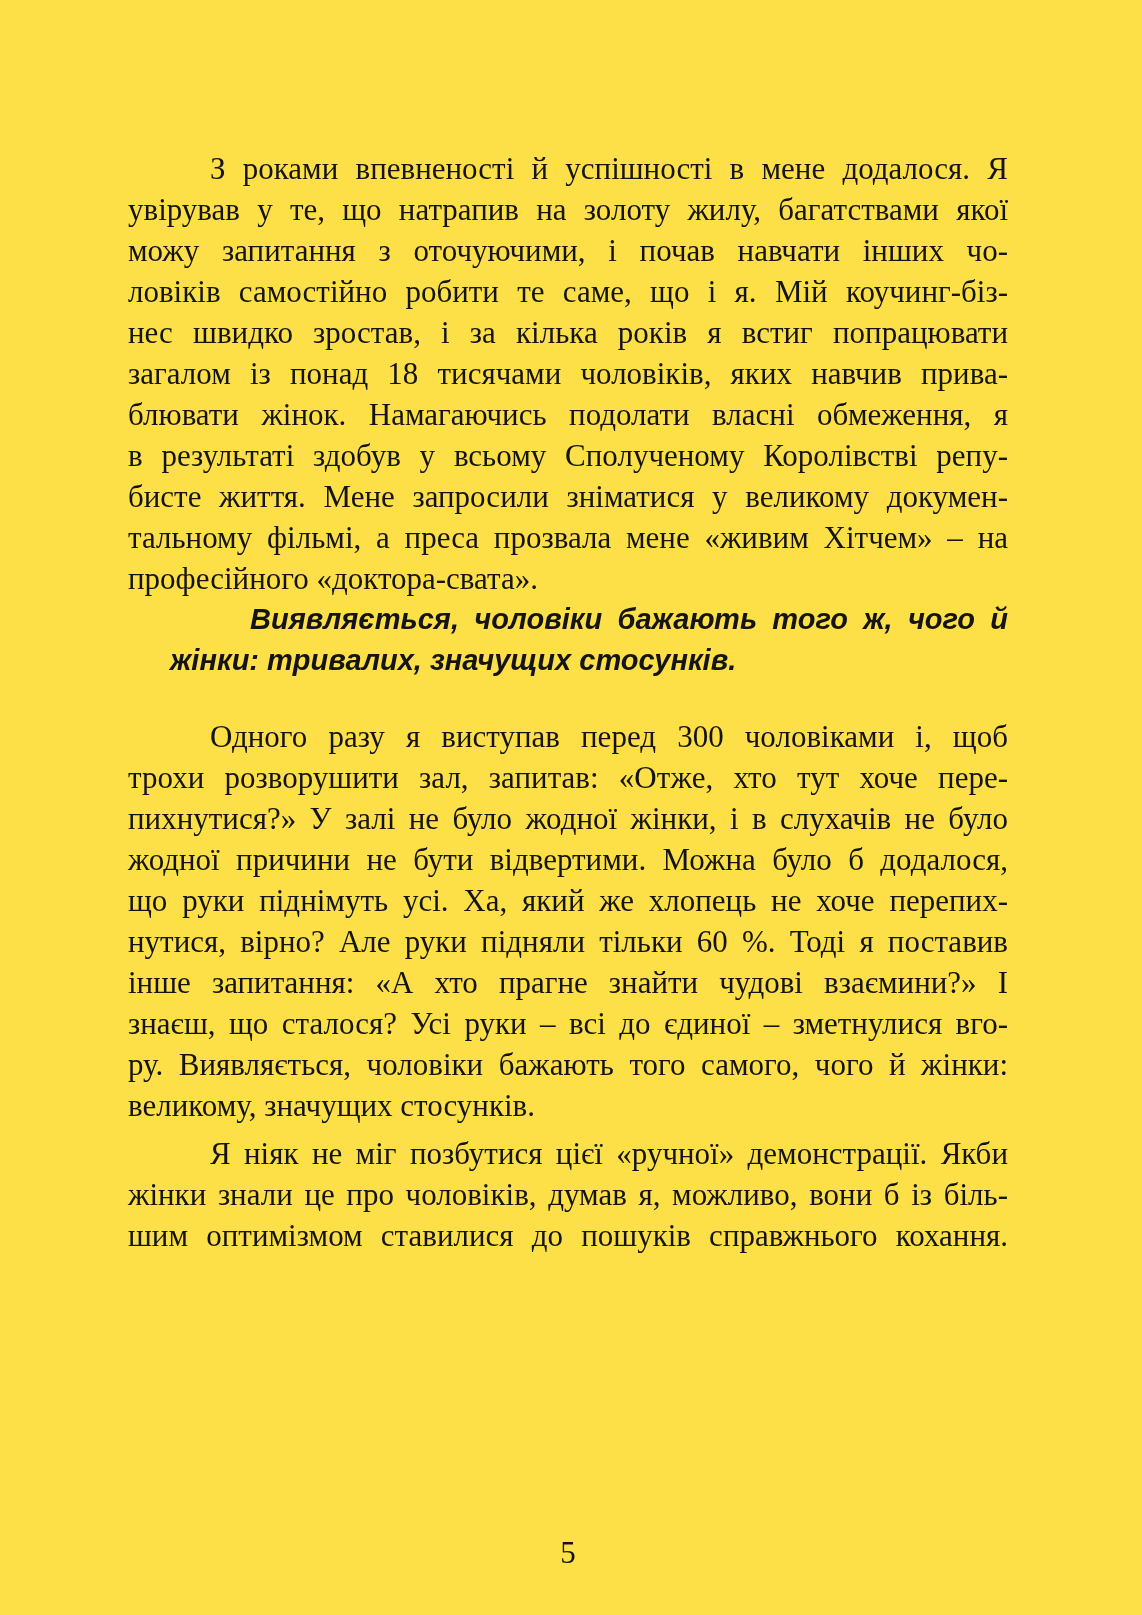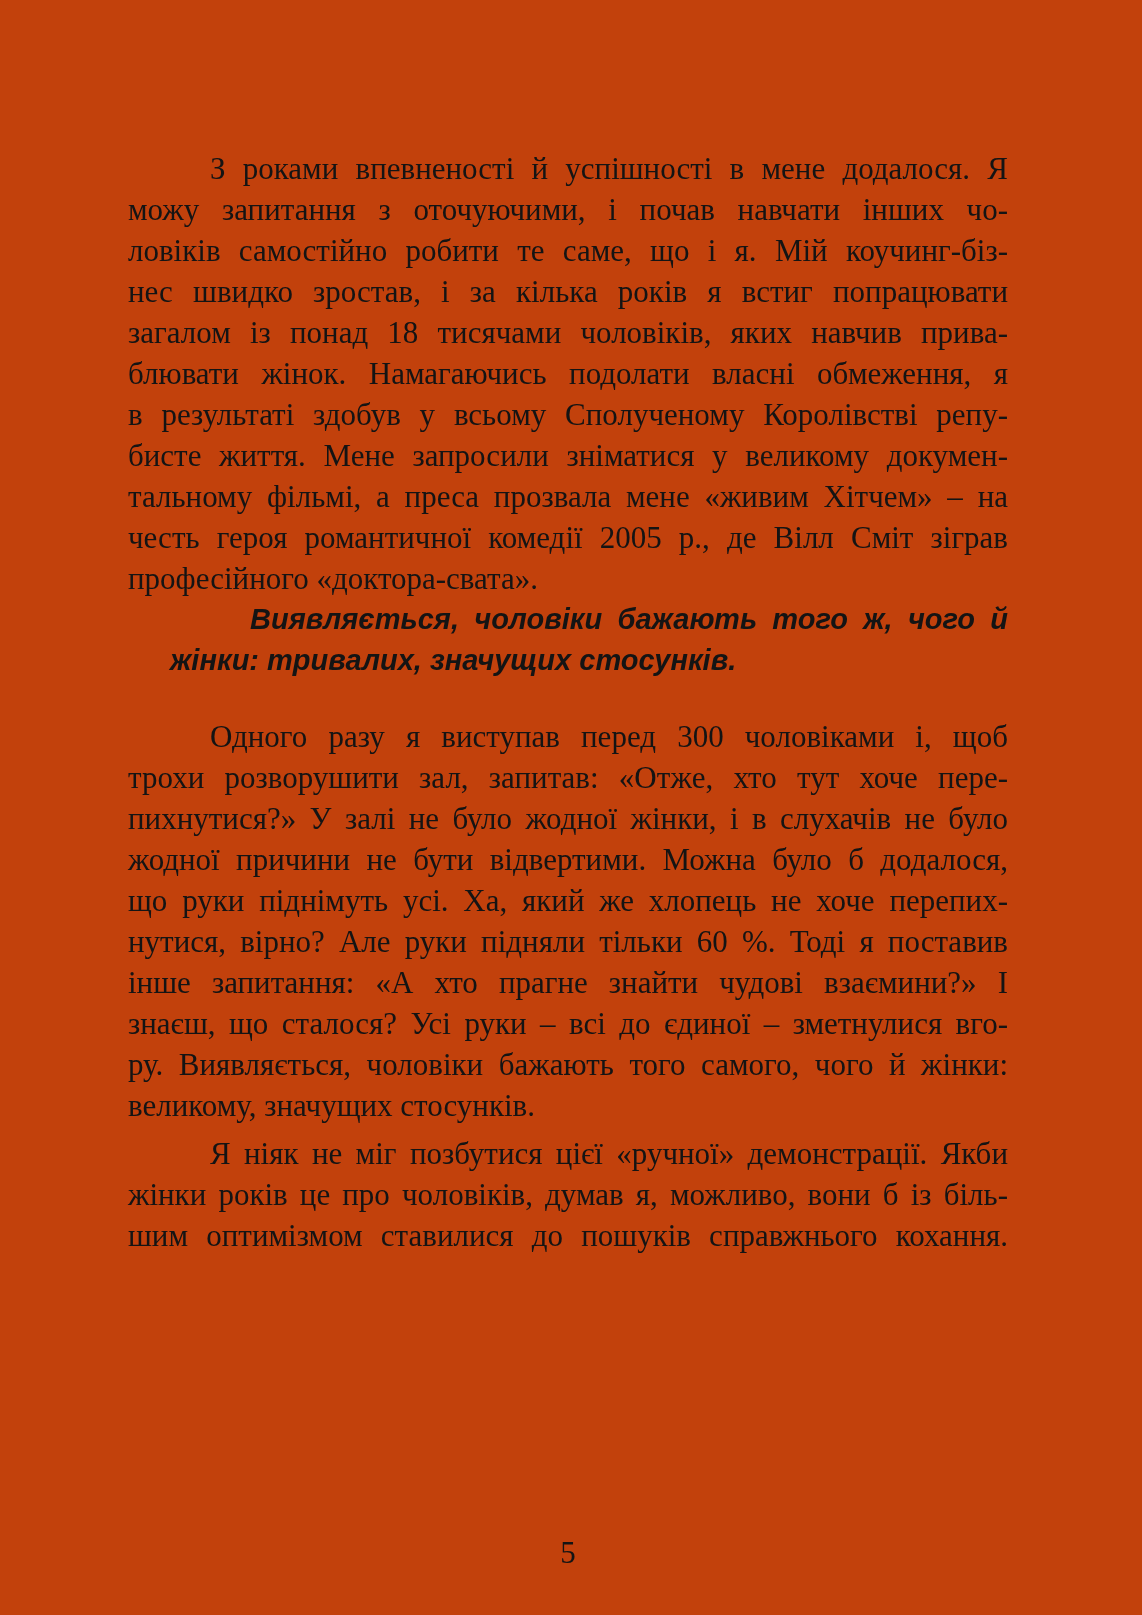--- a/index.html
+++ b/index.html
@@ -1,21 +1,21 @@
 <!DOCTYPE html>
 <html><head>
 <meta charset="utf-8">
 <style>
   * { margin: 0; padding: 0; box-sizing: border-box; }
   html, body { background: #ffffff; }
   .page {
     position: relative;
     width: 1142px;
     height: 1615px;
-    background: #c2410c;
+    background: #fde047;
     overflow: hidden;
     font-family: "Liberation Serif", serif;
     color: #141414;
   }
   .textblock {
     position: absolute;
     left: 128px;
     top: 148px;
     width: 880px;
   }
@@ -50,47 +50,47 @@
     color: #141414;
   }
 </style>
 </head>
 <body>
 
 <div class="page">
   <div class="textblock">
     <div class="para body p1">
         <div class="line first">З роками впевненості й успішності в мене додалося. Я</div>
+        <div class="line">увірував у те, що натрапив на золоту жилу, багатствами якої</div>
         <div class="line">можу запитання з оточуючими, і почав навчати інших чо-</div>
         <div class="line">ловіків самостійно робити те саме, що і я. Мій коучинг-біз-</div>
         <div class="line">нес швидко зростав, і за кілька років я встиг попрацювати</div>
         <div class="line">загалом із понад 18 тисячами чоловіків, яких навчив прива-</div>
         <div class="line">блювати жінок. Намагаючись подолати власні обмеження, я</div>
         <div class="line">в результаті здобув у всьому Сполученому Королівстві репу-</div>
         <div class="line">бисте життя. Мене запросили зніматися у великому докумен-</div>
         <div class="line">тальному фільмі, а преса прозвала мене «живим Хітчем» – на</div>
-        <div class="line">честь героя романтичної комедії 2005 р., де Вілл Сміт зіграв</div>
         <div class="line last">професійного «доктора-свата».</div>
       </div>
     <div class="para quote p2">
         <div class="line first">Виявляється, чоловіки бажають того ж, чого й</div>
         <div class="line last">жінки: тривалих, значущих стосунків.</div>
       </div>
     <div class="para body p3">
         <div class="line first">Одного разу я виступав перед 300 чоловіками і, щоб</div>
         <div class="line">трохи розворушити зал, запитав: «Отже, хто тут хоче пере-</div>
         <div class="line">пихнутися?» У залі не було жодної жінки, і в слухачів не було</div>
         <div class="line">жодної причини не бути відвертими. Можна було б додалося,</div>
         <div class="line">що руки піднімуть усі. Ха, який же хлопець не хоче перепих-</div>
         <div class="line">нутися, вірно? Але руки підняли тільки 60 %. Тоді я поставив</div>
         <div class="line">інше запитання: «А хто прагне знайти чудові взаємини?» І</div>
         <div class="line">знаєш, що сталося? Усі руки – всі до єдиної – зметнулися вго-</div>
         <div class="line">ру. Виявляється, чоловіки бажають того самого, чого й жінки:</div>
         <div class="line last">великому, значущих стосунків.</div>
       </div>
     <div class="para body p4">
         <div class="line first">Я ніяк не міг позбутися цієї «ручної» демонстрації. Якби</div>
-        <div class="line">жінки років це про чоловіків, думав я, можливо, вони б із біль-</div>
+        <div class="line">жінки знали це про чоловіків, думав я, можливо, вони б із біль-</div>
         <div class="line">шим оптимізмом ставилися до пошуків справжнього кохання.</div>
       </div>
   </div>
   <div class="pagenum">5</div>
 </div>
 
 </body></html>

